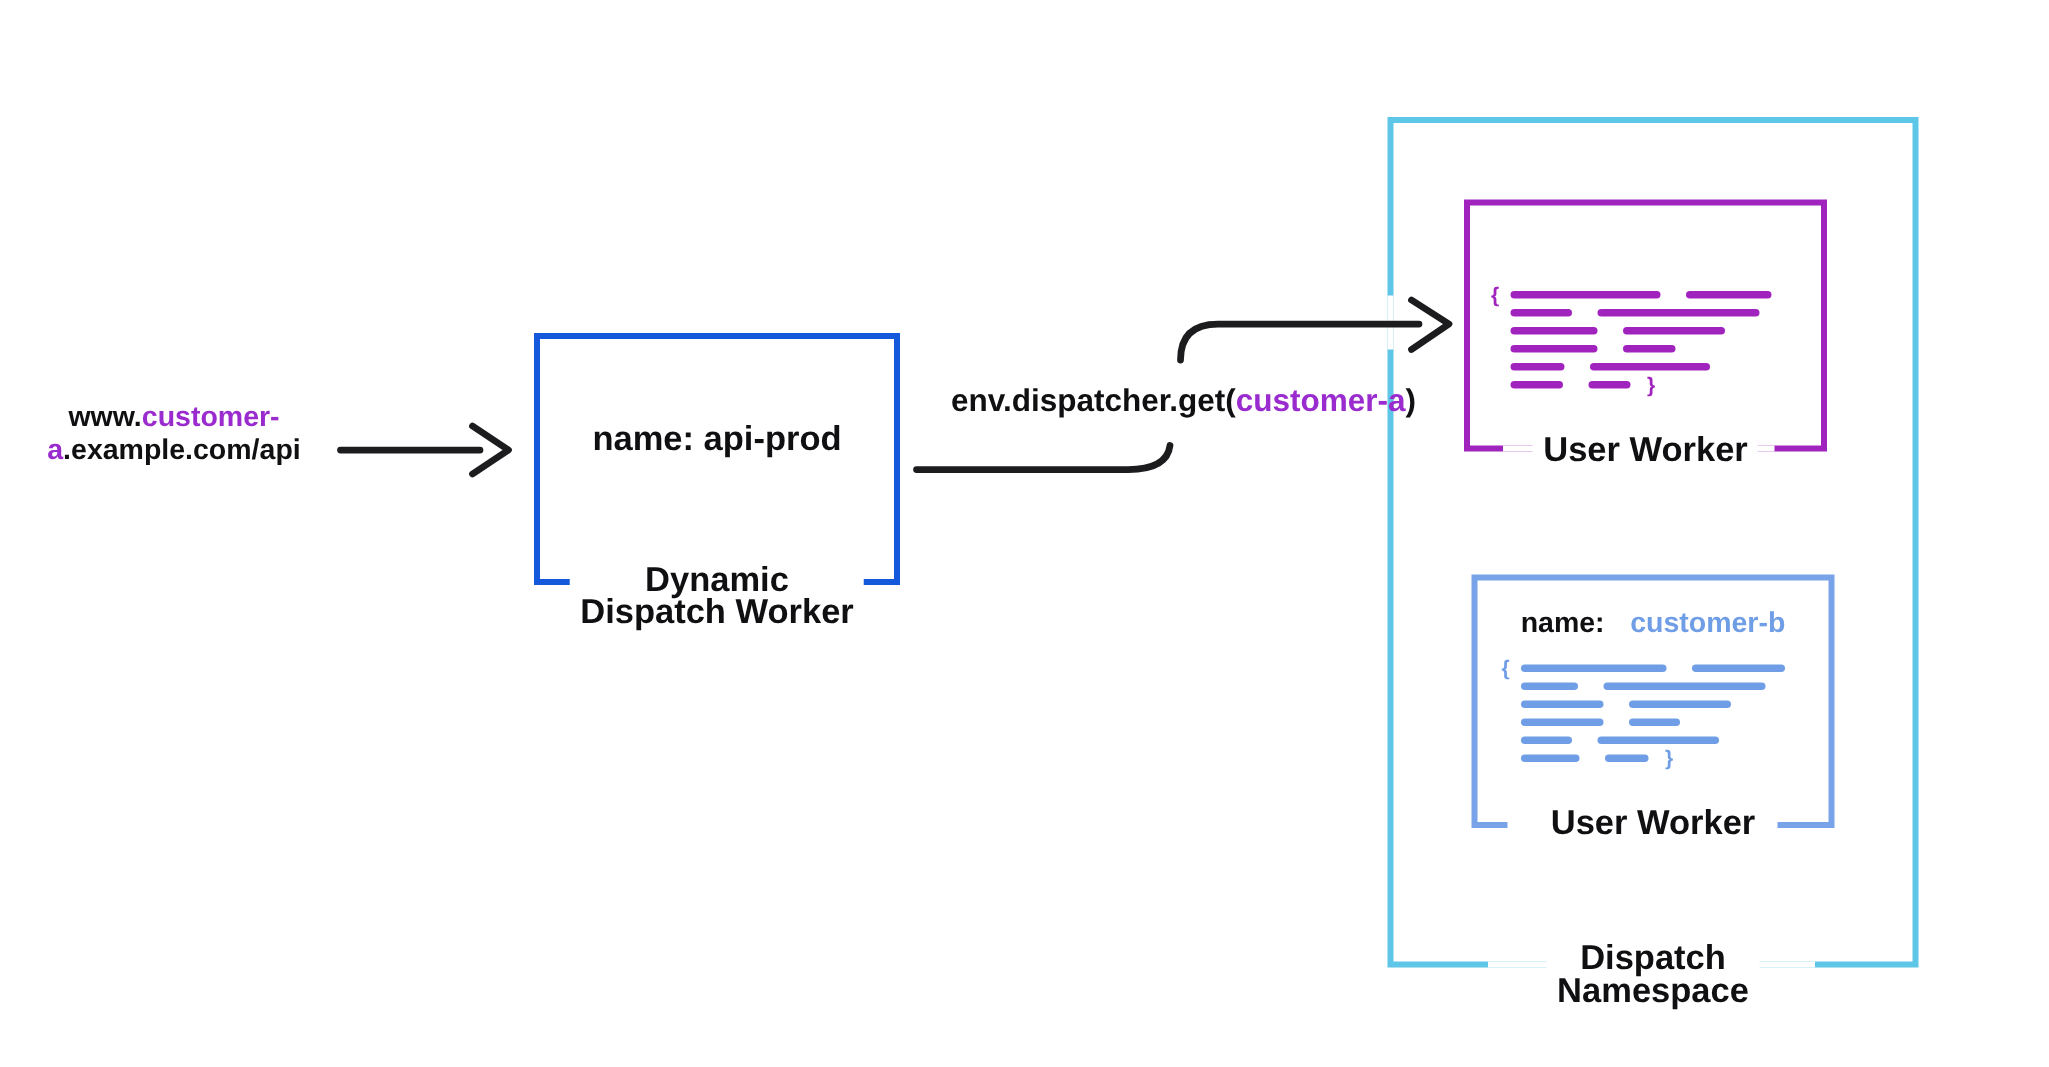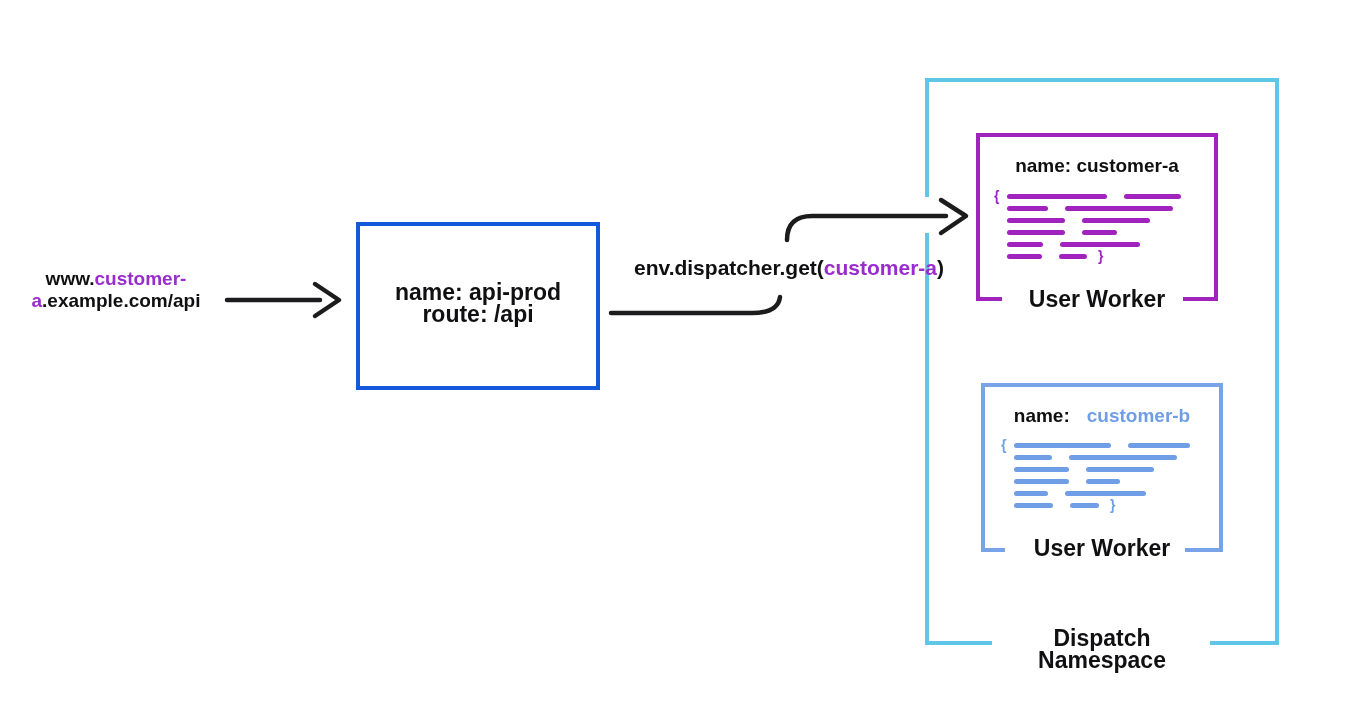--- a/index.html
+++ b/index.html
@@ -92,37 +92,37 @@
   .arrows-layer{left:0; top:0; pointer-events:none;}
 </style>
 </head>
 <body>
 
 <div class="abs url-label"><span>www.</span><span class="hl-purple">customer-a</span><span>.example.com/api</span></div>
 
 <div class="obox dispatch-box">
   <div class="dispatch-config">
     <span class="line" style="display:block">name: api-prod</span>
-    <span class="line" style="display:block">route: /api</span>
+  </div>
+  <div class="box-label">
+    <span class="line">Dynamic</span>
+    <span class="line">Dispatch Worker</span>
   </div>
 </div>
 
 <div class="obox namespace-box">
   <div class="border-mask" style="left:-4px; top:115px; width:4px; height:36px;"></div>
   <div class="border-mask" style="left:63px; bottom:-4px; width:218px; height:4px;"></div>
   <div class="box-label">
     <span class="line">Dispatch</span>
     <span class="line">Namespace</span>
   </div>
 </div>
 
 <div class="obox worker-a-box">
-  <div class="worker-name">
-    <span class="name-value">name: customer-a</span>
-  </div>
   <div class="code-block">
       <span class="brace brace-open">{</span>
       <div class="code-row">
         <span class="code-bar" style="width: 100px;"></span>
         <span class="code-bar" style="width: 57px;"></span>
       </div>
       <div class="code-row">
         <span class="code-bar" style="width: 41px;"></span>
         <span class="code-bar" style="width: 108px;"></span>
       </div>

